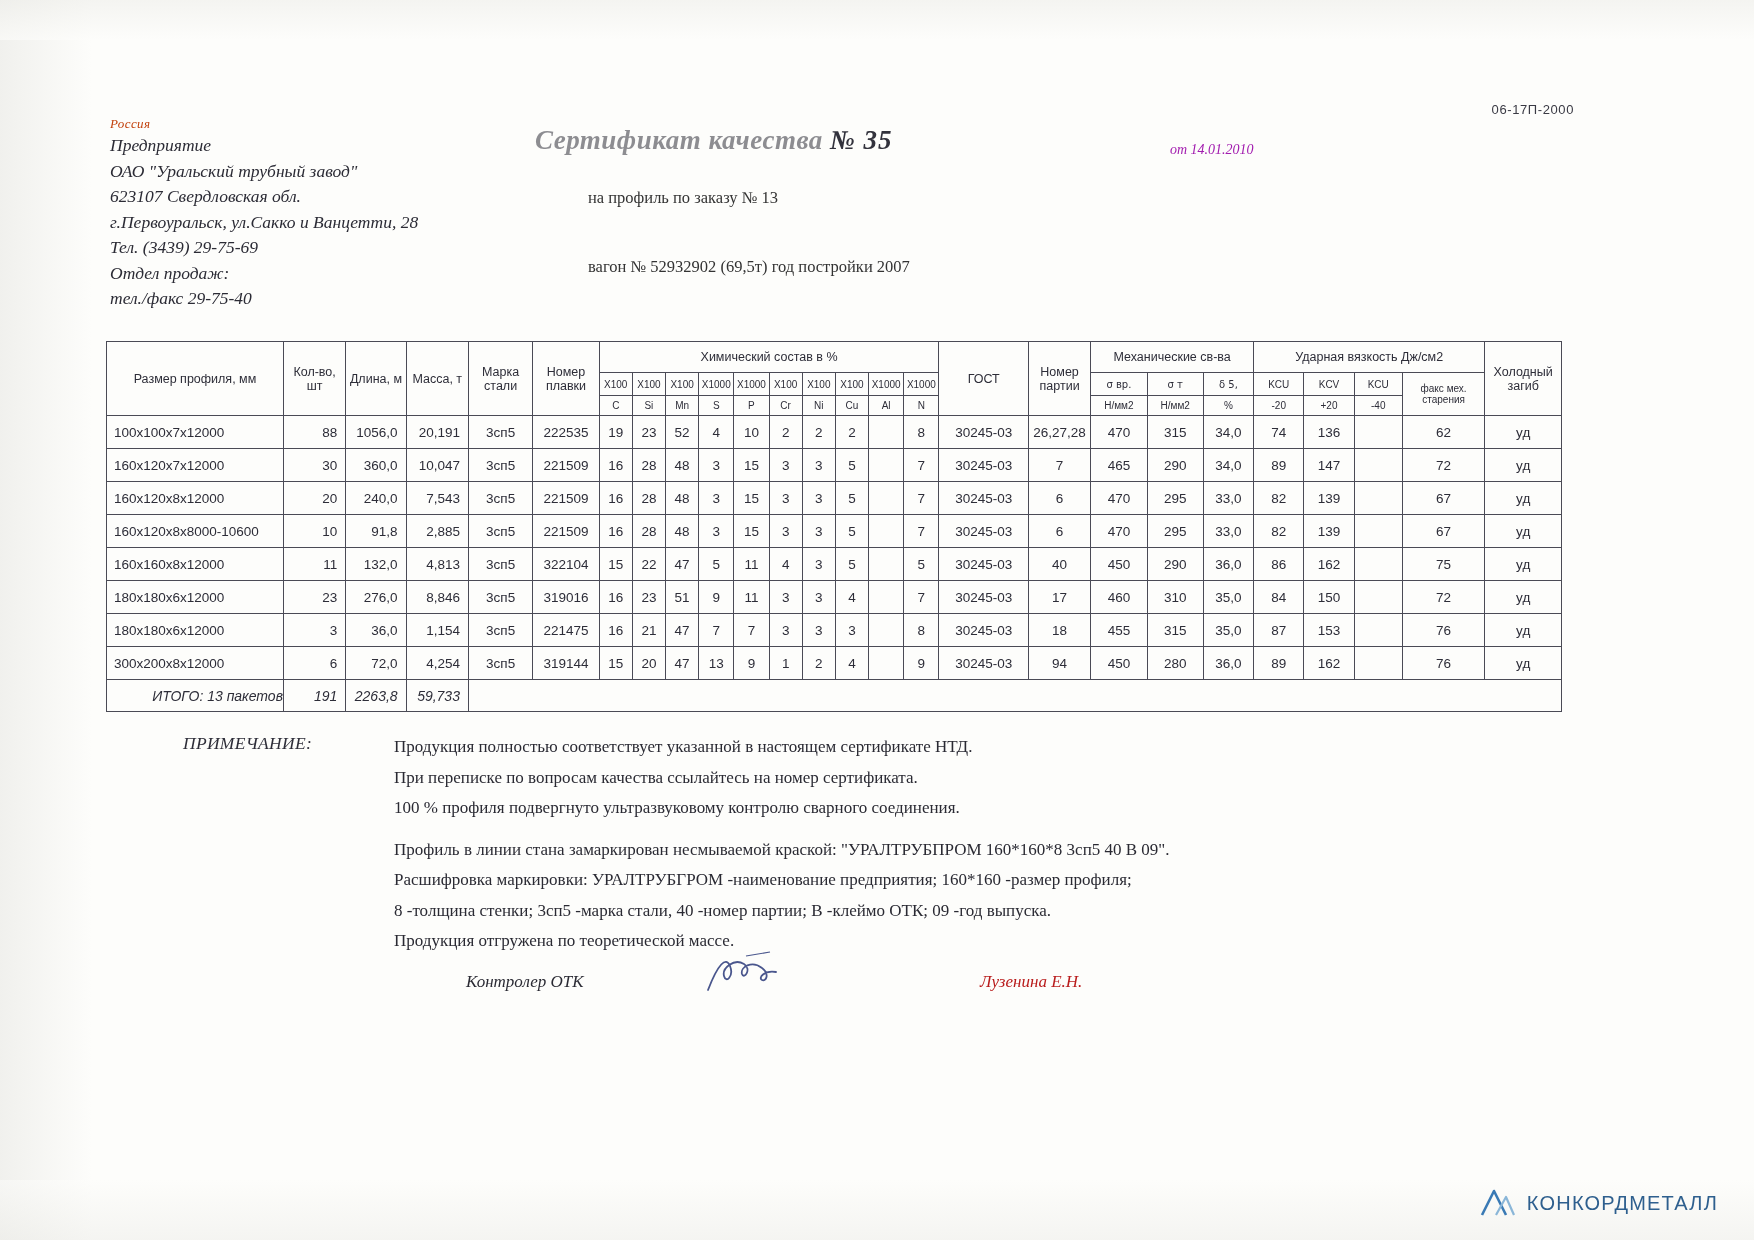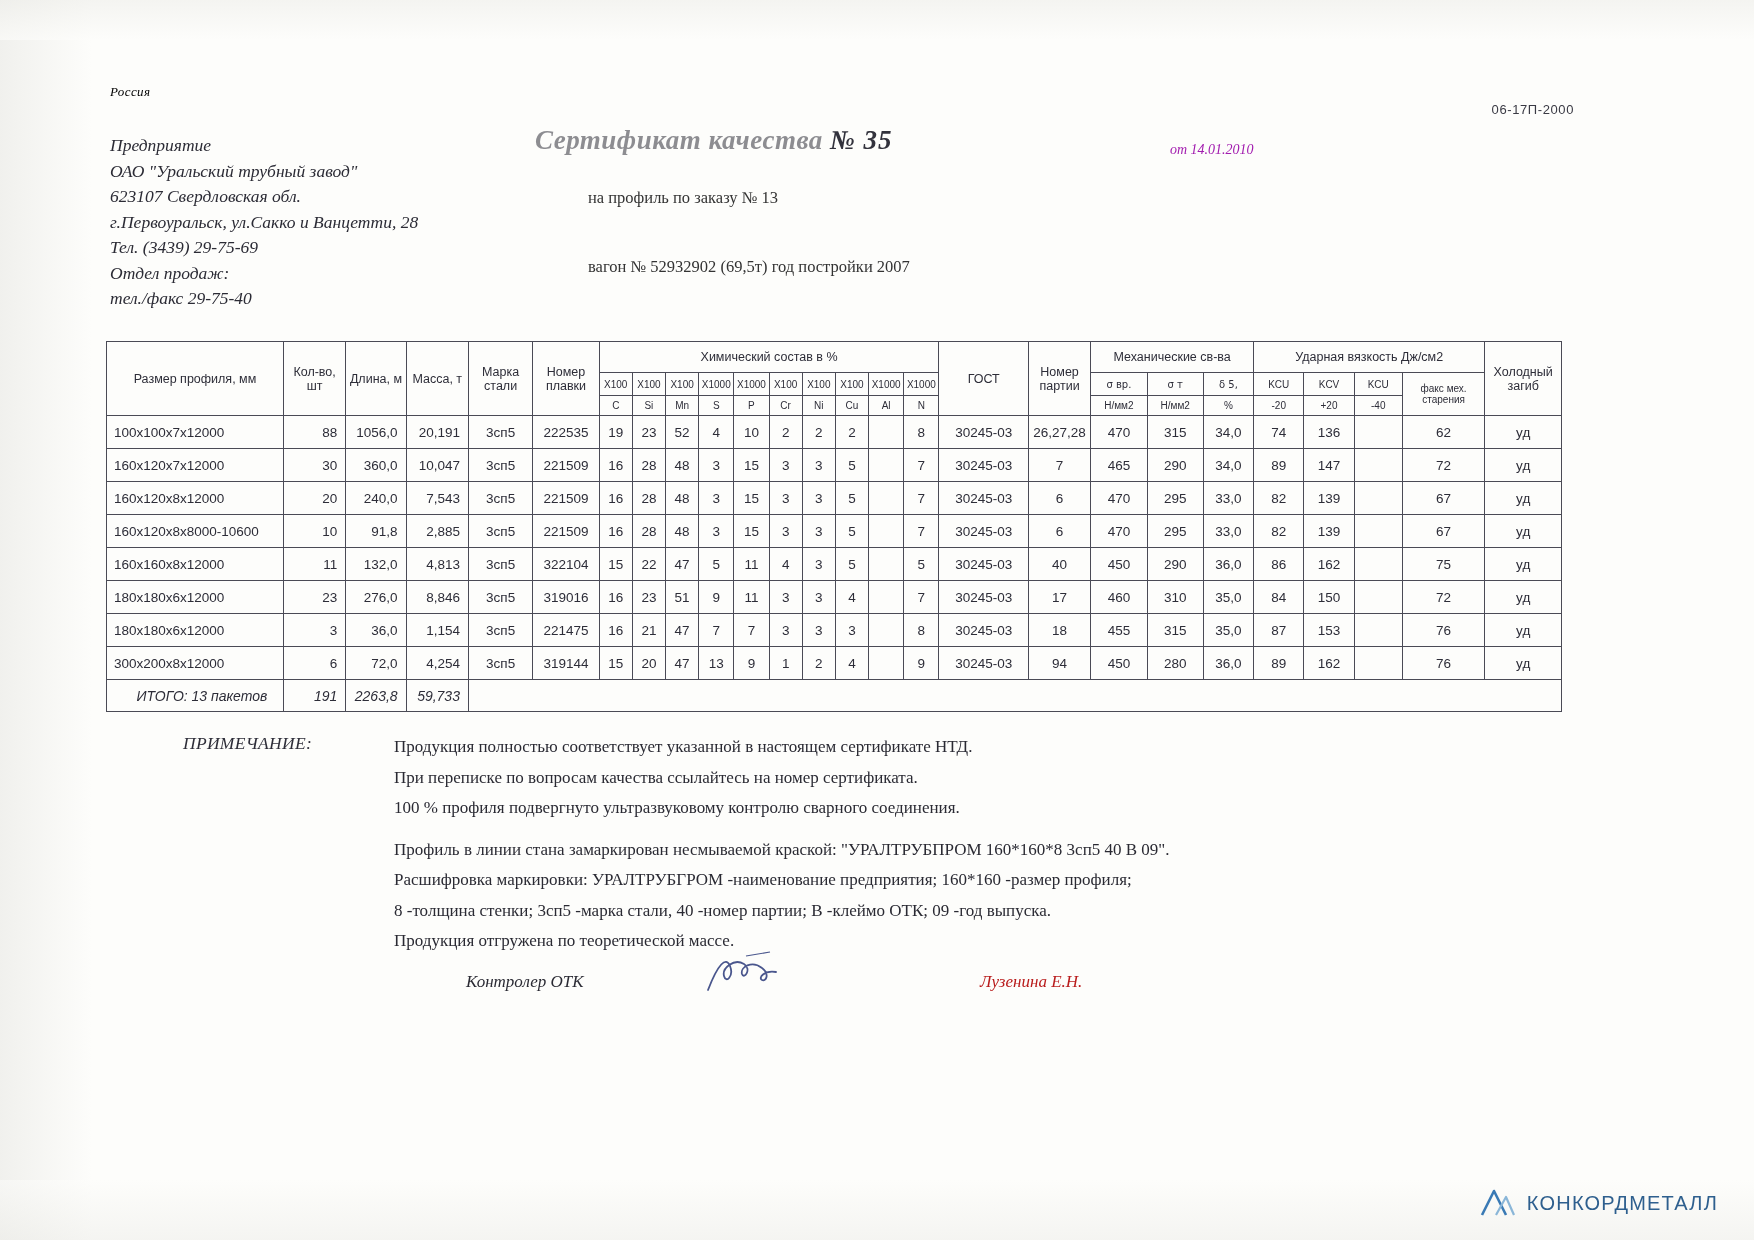--- a/index.html
+++ b/index.html
@@ -32,24 +32,24 @@
     opacity: .6;
   }
   .scan-edge-bottom {
     position: absolute; left: 0; bottom: 0; height: 60px; width: 100%;
     background: linear-gradient(to top, #ececE8, #fdfdfb);
     opacity: .5;
   }
 
   .country {
     position: absolute;
-    left: 110px; top: 84px;
+    left: 110px; top: 116px;
     font-size: 13px;
     font-style: italic;
-    color: #000000;
+    color: #c2410c;
     letter-spacing: .4px;
   }
   .docnum {
     position: absolute;
     right: 180px; top: 102px;
     font-size: 13px;
     color: #3a3a44;
     letter-spacing: .6px;
     font-family: "Liberation Sans", sans-serif;
   }
@@ -140,21 +140,21 @@
     padding-left: 7px;
     font-size: 13.5px;
   }
   .body-row td.num { text-align: right; padding-right: 8px; }
   .total-row td {
     height: 31px;
     font-size: 14px;
     font-weight: bold;
     font-style: italic;
   }
-  .total-row td.lbl { text-align: center; padding-left: 14px; margin-top: 8px; }
+  .total-row td.lbl { text-align: right; padding-left: 14px; margin-top: 8px; }
   .total-row td.num { text-align: right; padding-right: 8px; }
   .total-row td.blank { border-left: 1px solid #4a4a55; }
   .gk { font-family: "DejaVu Sans", sans-serif; }
 
   
   .note-label {
     position: absolute;
     left: 183px; top: 733px;
     font-size: 17.5px;
     font-style: italic;

